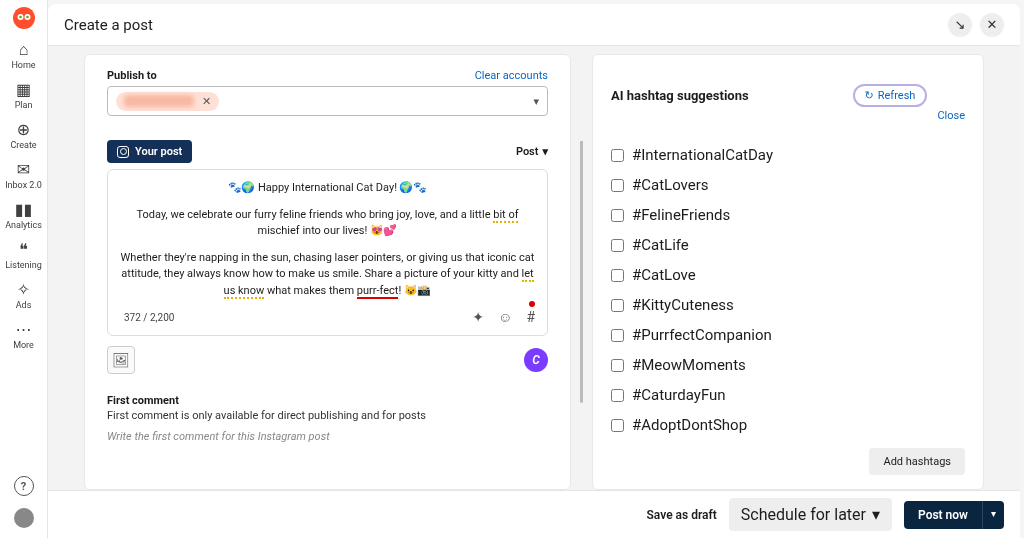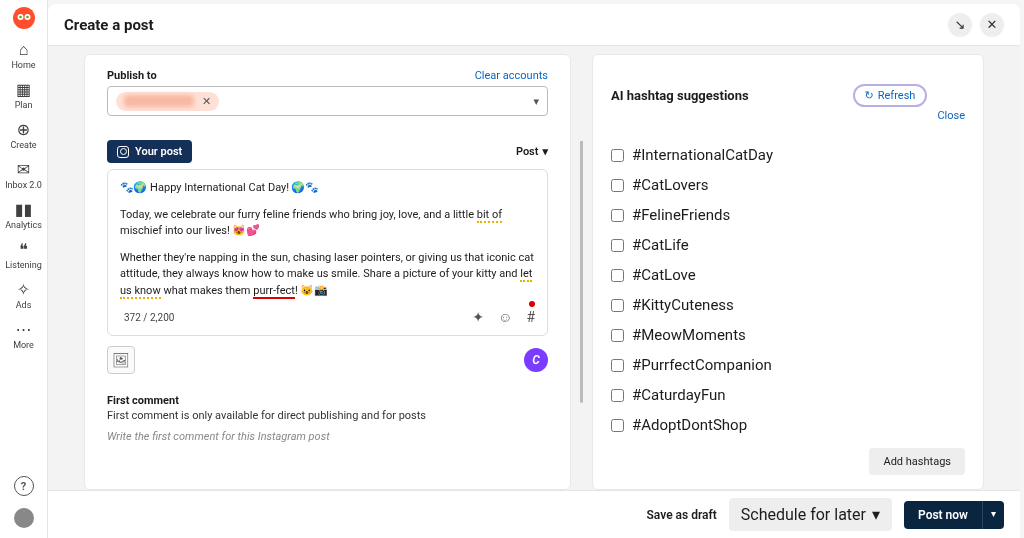--- a/index.html
+++ b/index.html
@@ -14,21 +14,21 @@
 .nav-item .nav-icon { font-size: 16px; line-height: 1; margin-bottom: 2px; }
 .nav-item .nav-label { font-size: 9px; }
 .sidebar-footer { margin-top: auto; display: flex; flex-direction: column; align-items: center; padding-bottom: 10px; gap: 12px; }
 .help-icon, .avatar { width: 20px; height: 20px; border-radius: 50%; background: #555; }
 .help-icon { background: #fff; border: 1.5px solid #555; display:flex;align-items:center;justify-content:center;font-weight:bold;font-size:11px;color:#555; }
 .avatar { background: #888; }
 
 
 .main { flex: 1; display: flex; flex-direction: column; background: #f3f3f3; border-radius: 8px 8px 0 0; margin: 4px 4px 0 0; overflow: hidden; }
 .topbar { height: 42px; background: #fff; display: flex; align-items: center; padding: 0 16px; border-bottom: 1px solid #e5e5e5; }
-.title { font-size: 15px; font-weight: 700; }
+.title { font-size: 15px; font-weight: 400; }
 .topbar-right { margin-left: auto; display: flex; gap: 8px; }
 .top-btn { width: 24px; height: 24px; border-radius: 50%; background: #eee; display:flex;align-items:center;justify-content:center;cursor:pointer;font-size:13px;color:#333; }
 
 .content { flex: 1; display: flex; gap: 8px; padding: 0 0 0 36px; overflow: hidden; }
 
 
 .left-panel { flex: 1; background: #fff; border-radius: 6px; margin-top: 8px; padding: 14px 22px 0 22px; overflow-y: auto; border:1px solid #e8e8e8; }
 .publish-row { display: flex; justify-content: space-between; align-items: baseline; }
 .label { font-weight: 700; font-size: 11px; }
 .link { color: #0a66c2; font-size: 11px; cursor: pointer; }
@@ -39,21 +39,21 @@
 .caret { font-size: 11px; color:#555; }
 
 .post-header { margin-top: 24px; display:flex; justify-content:space-between; align-items:center; }
 .your-post { background: #143059; color: #fff; border-radius: 4px; padding: 5px 10px; display:flex; align-items:center; gap:6px; font-size:11px; font-weight:600; }
 .your-post .ig { width:12px;height:12px;border:1.5px solid #fff;border-radius:3px;display:flex;align-items:center;justify-content:center; }
 .your-post .ig::after{content:"";width:5px;height:5px;border:1px solid #fff;border-radius:50%;}
 .post-type { font-size:11px; font-weight:600; display:flex;align-items:center;gap:4px;cursor:pointer;text-align:center; }
 
 .editor { border:1px solid #ddd; border-radius:6px; margin-top:6px; padding:10px 12px; }
 .editor-text { font-size:11px; line-height:1.5; }
-.editor-text p { margin-bottom:10px; }
+.editor-text p { margin-bottom:10px;text-align:center; }
 .underline-yellow { border-bottom: 2px dotted #e8b300; }
 .underline-red { border-bottom: 2px solid #d00; }
 .editor-bottom { display:flex; justify-content:space-between; align-items:center; margin-top:4px; position:relative; }
 .rec-dot{position:absolute;right:0;top:-8px;width:6px;height:6px;border-radius:50%;background:#d00;}
 .counts { font-size:10px; color:#444; padding-left:4px; }
 .editor-icons { display:flex; gap:14px; font-size:14px; color:#555; }
 .editor-icons span{cursor:pointer;}
 
 .media-row { margin-top:10px; display:flex; align-items:center; justify-content:space-between; }
 .media-box { width:28px;height:28px;border:1px solid #ccc;border-radius:4px;display:flex;align-items:center;justify-content:center;font-size:14px;color:#555;cursor:pointer;background:#fafafa; }
@@ -237,25 +237,25 @@
           <div class="hashtag-item">
               <input type="checkbox" style="">
               <span>#CatLove</span>
             </div>
           <div class="hashtag-item">
               <input type="checkbox" style="">
               <span>#KittyCuteness</span>
             </div>
           <div class="hashtag-item">
               <input type="checkbox" style="">
+              <span>#PurrfectCompanion</span>
+            </div>
+          <div class="hashtag-item">
+              <input type="checkbox" style="">
               <span>#MeowMoments</span>
-            </div>
-          <div class="hashtag-item">
-              <input type="checkbox" style="">
-              <span>#PurrfectCompanion</span>
             </div>
           <div class="hashtag-item">
               <input type="checkbox" style="">
               <span>#CaturdayFun</span>
             </div>
           <div class="hashtag-item">
               <input type="checkbox" style="">
               <span>#AdoptDontShop</span>
             </div>
         </div>

